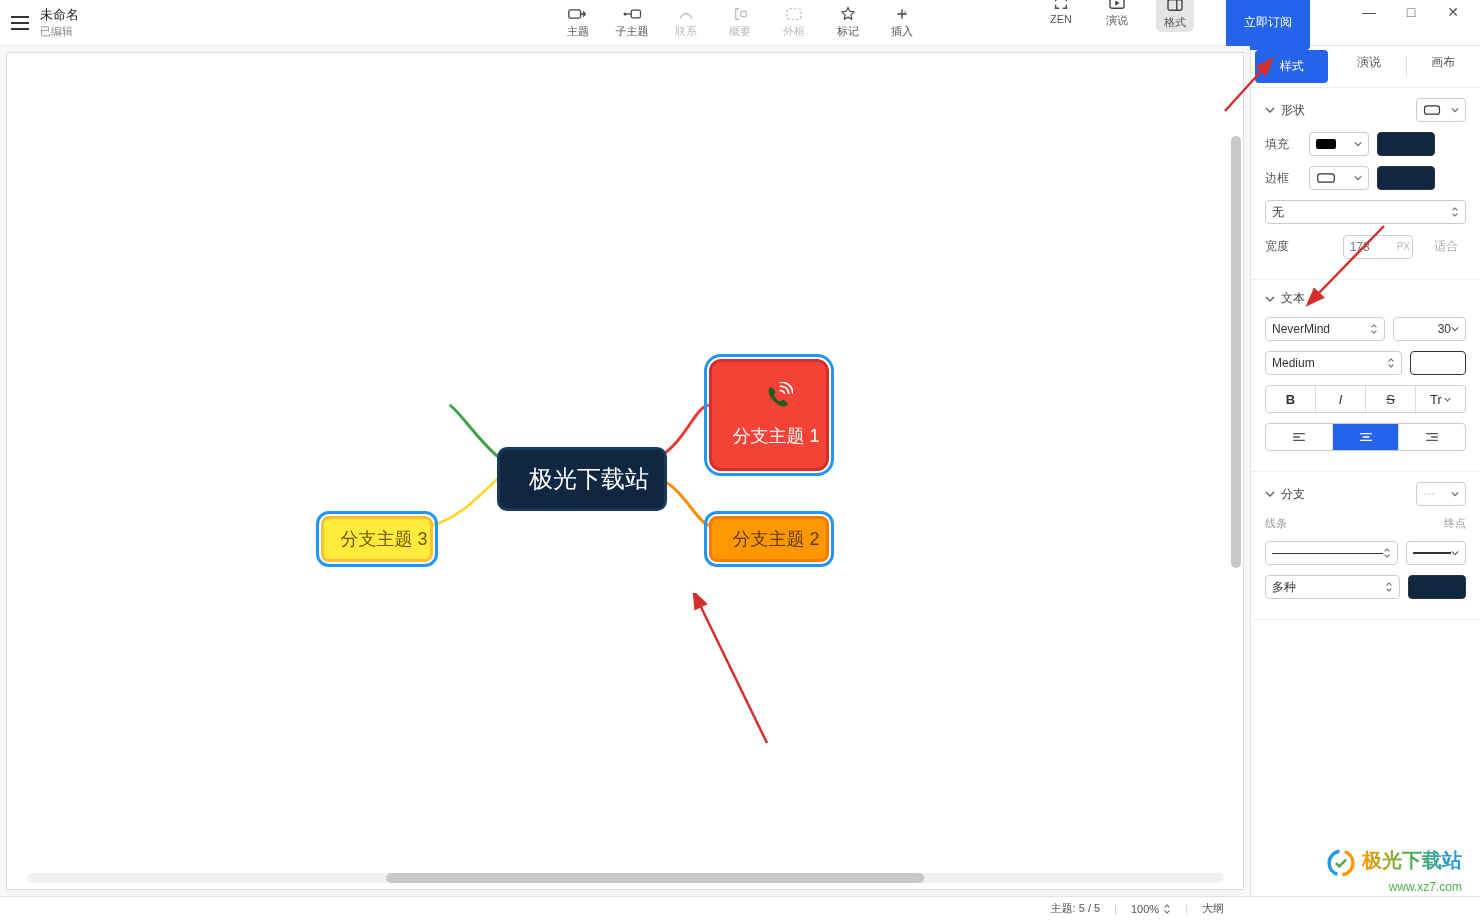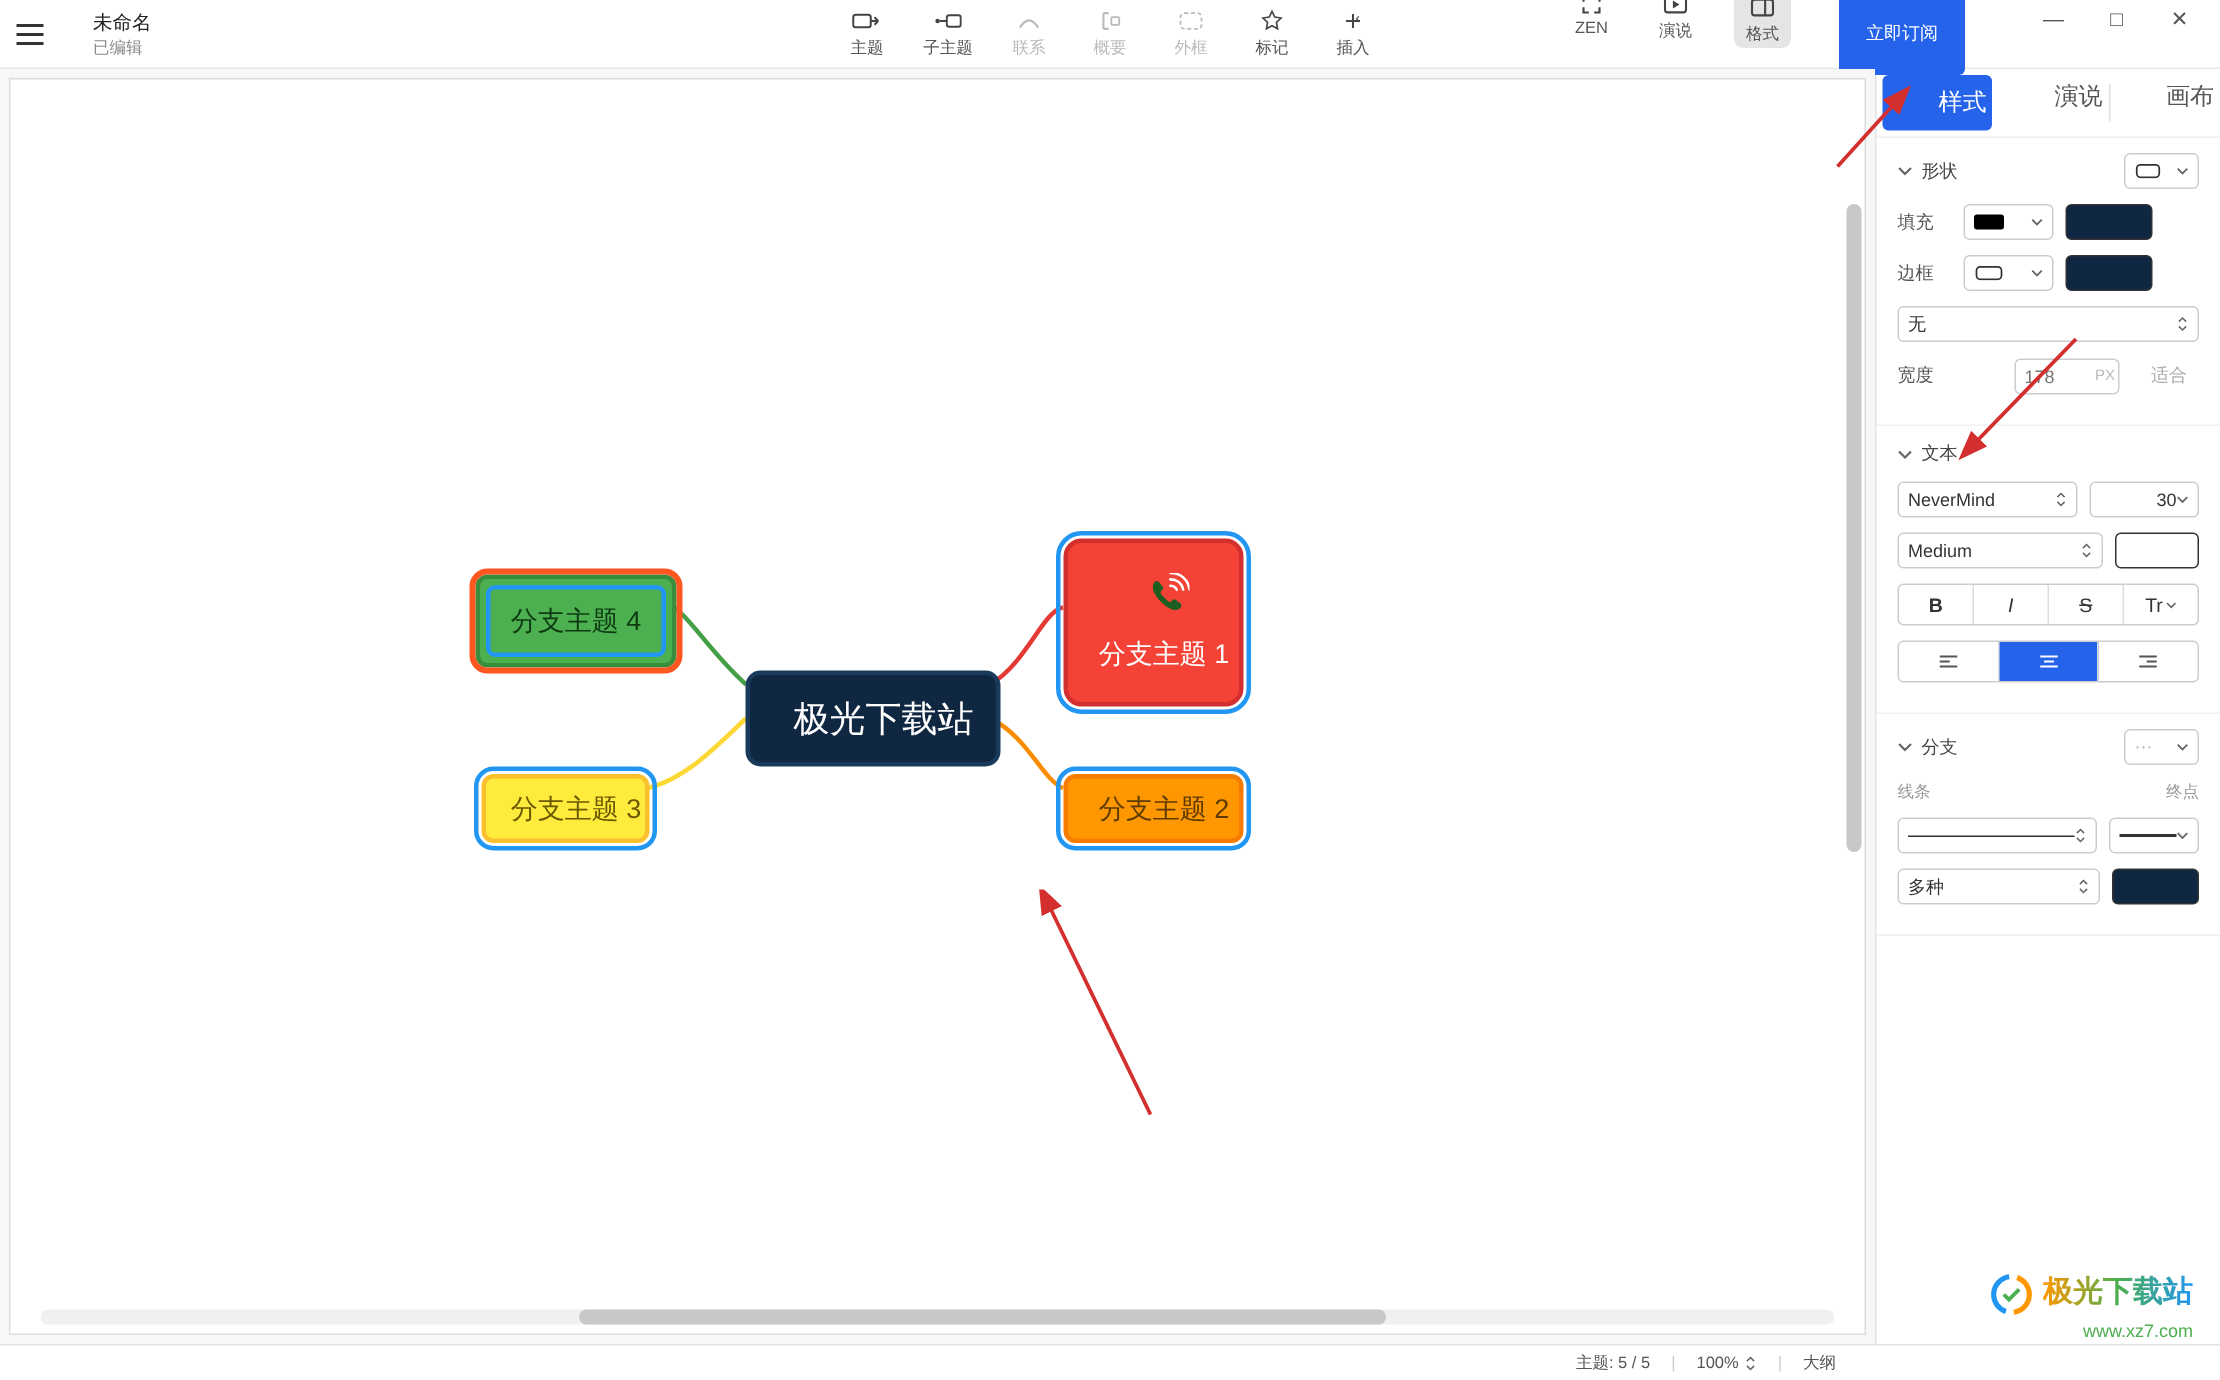--- a/index.html
+++ b/index.html
@@ -3,21 +3,21 @@
 <meta charset="utf-8">
 <style>
 * { box-sizing: border-box; margin: 0; padding: 0; font-family: "Microsoft YaHei", Arial, sans-serif; }
 html, body { width: 1480px; height: 920px; overflow: hidden; background: #fff; }
 .app { display: flex; flex-direction: column; width: 100%; height: 100%; }
 
 
 .topbar { height: 46px; display: flex; align-items: center; border-bottom: 1px solid #e8e8e8; background: #fff; position: relative; }
 .hamburger { width: 40px; display: flex; flex-direction: column; align-items: center; justify-content: center; gap: 4px; cursor: pointer; }
 .hamburger span { width: 18px; height: 2px; background: #333; }
-.title-block { display: flex; flex-direction: column; margin-left: 22px; }
+.title-block { display: flex; flex-direction: column; margin-left: 0; }
 .title-block .t1 { font-size: 13px; color: #222; }
 .title-block .t2 { font-size: 11px; color: #888; }
 .toolbar-center { position: absolute; left: 50%; transform: translateX(-50%); display: flex; gap: 20px; align-items: flex-start; }
 .tb-item { display: flex; flex-direction: column; align-items: center; gap: 2px; cursor: pointer; min-width: 34px; }
 .tb-item .ic { width: 20px; height: 16px; display: flex; align-items: center; justify-content: center; color: #444; }
 .tb-item .lbl { font-size: 11px; color: #555; }
 .tb-item.disabled .ic, .tb-item.disabled .lbl { color: #bbb; }
 
 
 .window-controls { position: absolute; right: 6px; top: 0; display: flex; }
@@ -42,21 +42,21 @@
 
 
 .connectors { position:absolute; left:0; top:0; width:100%; height:100%; pointer-events:none; }
 
 
 .arrow { position:absolute; pointer-events:none; }
 
 
 .panel { width:230px; border-left:1px solid #e2e2e2; background:#fff; display:flex; flex-direction:column; font-size:12px; color:#333; overflow-y:auto;}
 .panel-tabs { display:flex; border-bottom:1px solid #eee; }
-.panel-tabs .ptab { flex:1; text-align:right; padding:8px 4px; cursor:pointer; font-size:16px; color:#555; position:relative;}
+.panel-tabs .ptab { flex:1; text-align:center; padding:8px 16px; cursor:pointer; font-size:12px; color:#555; position:relative;}
 .panel-tabs .ptab.active { background:#2563eb; color:#fff; border-radius:4px; margin:4px;}
 .panel-tabs .sep { width:1px; background:#ddd; margin:10px 0;}
 .psection { padding:10px 14px; border-bottom:1px solid #f0f0f0;}
 .psection .hd { display:flex; align-items:center; gap:6px; margin-bottom:10px; font-size:12px; color:#444;}
 .psection .hd .chev { width:10px; height:10px;}
 .row { display:flex; align-items:center; gap:8px; margin-bottom:10px;}
 .row .rlabel { width:36px; font-size:12px; color:#555;}
 .sel { flex:1; border:1px solid #ccc; border-radius:4px; height:24px; display:flex; align-items:center; justify-content:space-between; padding:0 6px; background:#fff; cursor:pointer; font-size:12px;}
 .sel.small { flex:0 0 50px;}
 .color-box { width:58px; height:24px; border-radius:4px; border:1px solid #333; cursor:pointer;}
@@ -225,25 +225,20 @@
               </svg>
           </div>
           <span>分支主题 1</span>
         </div>
         <div class="node node2">
             <span>分支主题 2</span>
           </div>
         <div class="node node3">
             <span>分支主题 3</span>
           </div>
-        <div class="node node4">
-            <div class="inner4">
-              <span>分支主题 4</span>
-            </div>
-          </div>
 
         <svg class="arrow" style="left:680px; top:540px;" width="100" height="160">
           <defs>
               <marker id="ah1" markerWidth="10" markerHeight="10" refX="2" refY="3" orient="auto">
                 <path d="M0,0 L0,6 L8,3 z" fill="#d32f2f"></path>
               </marker>
             </defs>
           <line x1="80" y1="150" x2="12" y2="10" stroke="#d32f2f" stroke-width="2.5" marker-end="url(#ah1)"></line>
         </svg>
 

